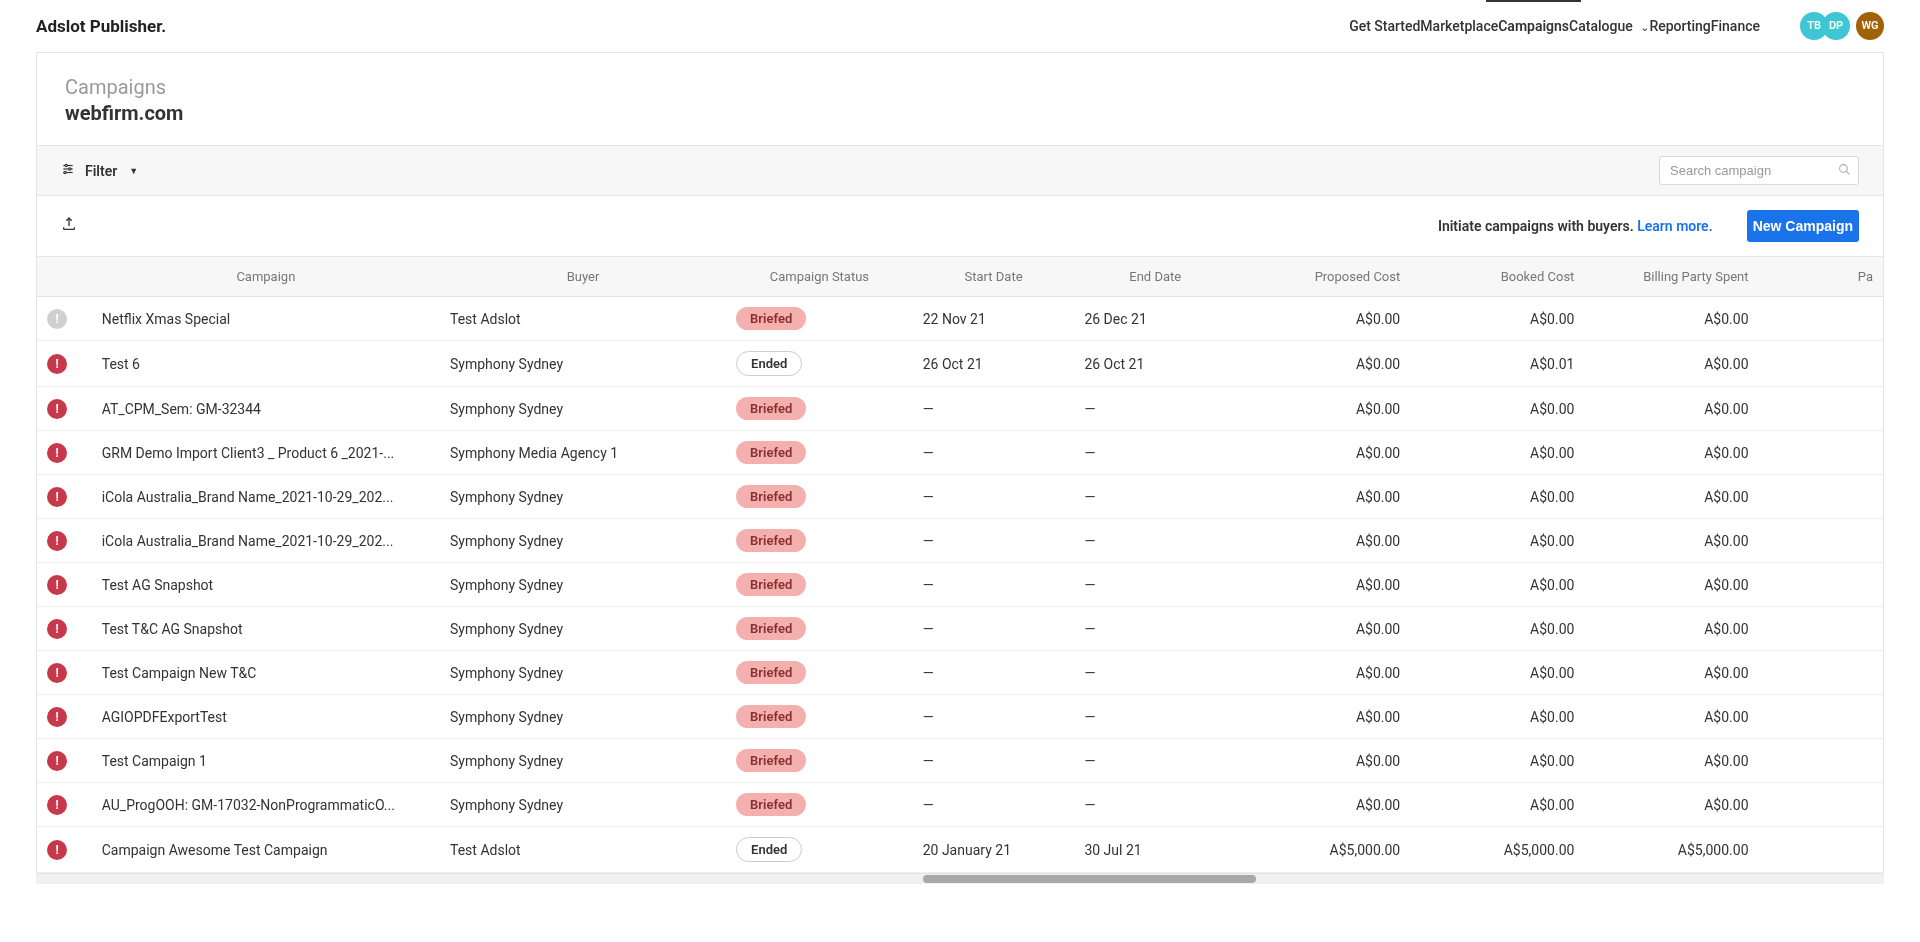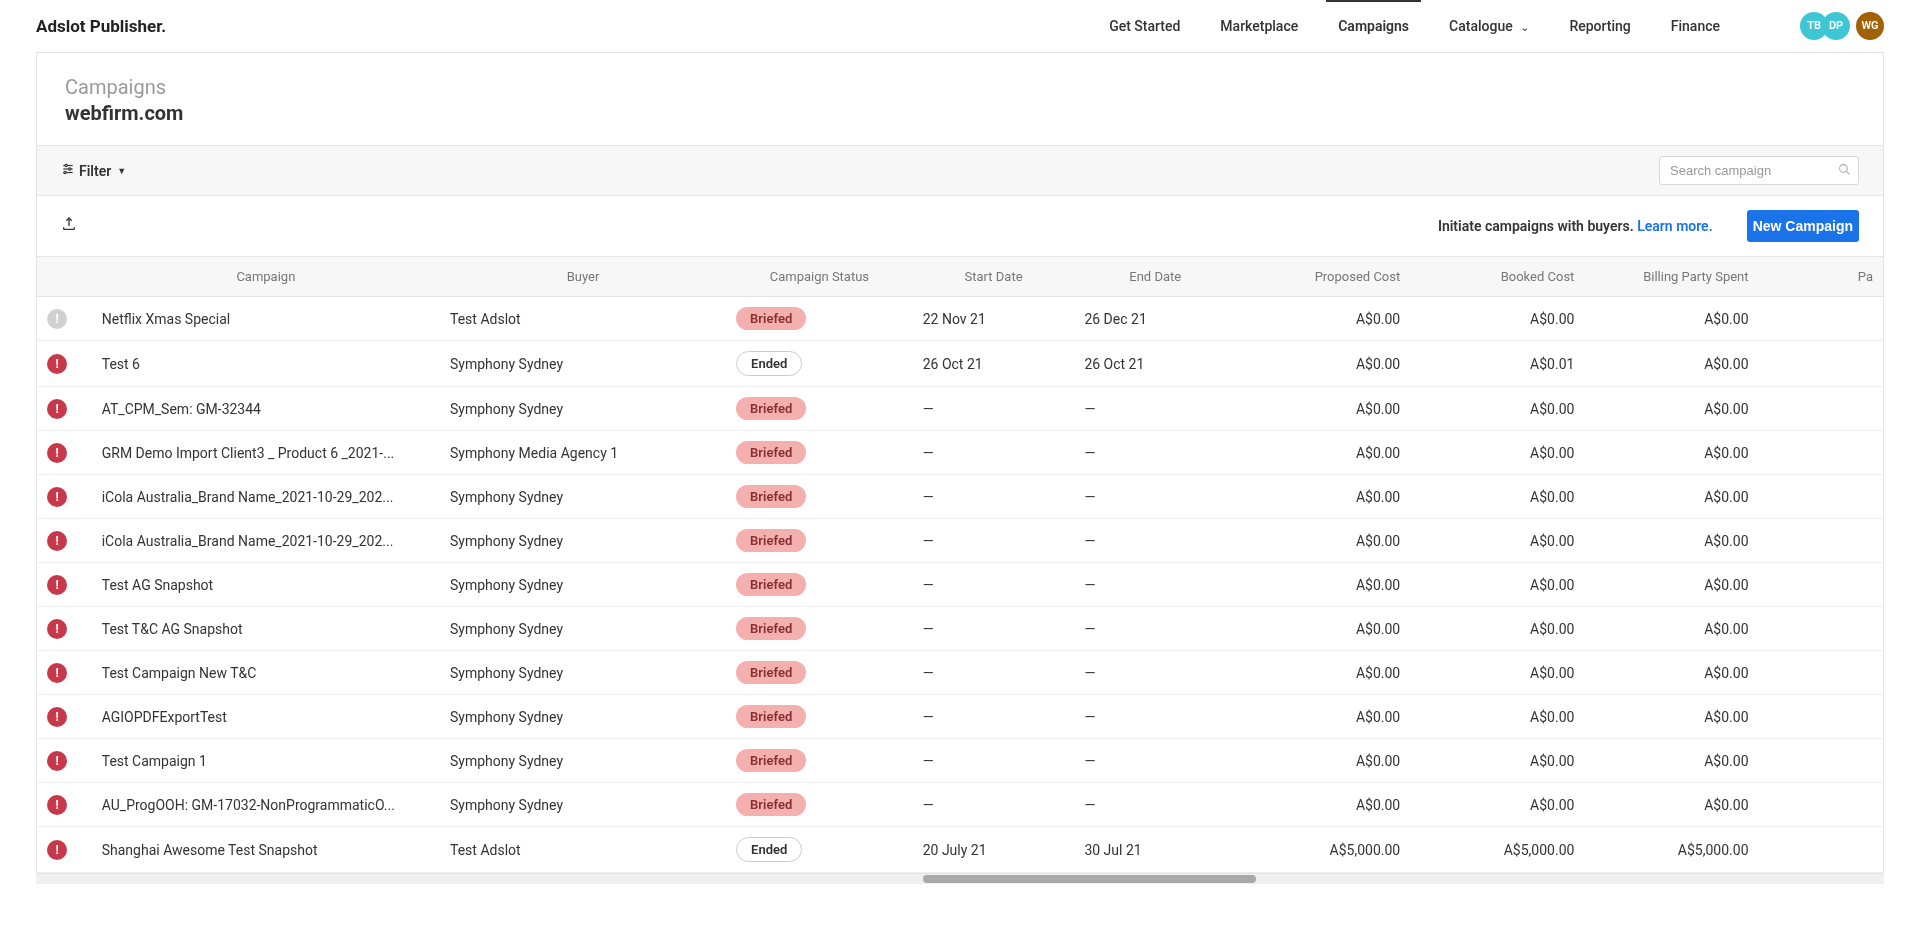--- a/index.html
+++ b/index.html
@@ -1,38 +1,38 @@
 <!DOCTYPE html>
 <html><head>
 <meta charset="utf-8">
 <style>
 * { box-sizing: border-box; margin: 0; padding: 0; }
 body { font-family: -apple-system, BlinkMacSystemFont, "Segoe UI", Roboto, Helvetica, Arial, sans-serif; background: #fff; color: #333; font-size: 14px; }
 
 .topbar { display: flex; align-items: center; padding: 0 36px; height: 52px; border-bottom: 1px solid transparent; }
 .brand { font-weight: 700; font-size: 17px; color: #222; }
-.nav { margin-left: auto; display: flex; gap: 40px; }
+.nav { margin-left: auto; display: flex; }
 .nav-item { font-size: 14px; color: #333; font-weight: 500; cursor: pointer; position: relative; padding: 16px 0; }
 .nav-item.active { font-weight: 600; }
 .nav-item.active::before { content: ""; position: absolute; top: -4px; left: -12px; right: -12px; height: 4px; background: #333; }
 .nav-item .chev { font-size: 11px; margin-left: 4px; }
 .avatars { display: flex; align-items: center; margin-left: 40px; gap: 6px; }
 .avatar-pair { display: flex; }
 .avatar { width: 28px; height: 28px; border-radius: 50%; display: flex; align-items: center; justify-content: center; font-size: 11px; font-weight: 600; color: #fff; }
 .avatar.teal { background: #3ec6d4; }
 .avatar.teal2 { background: #3ec6d4; margin-left: -6px; }
 .avatar.gray { background: #a16207; }
 
 .page { margin: 0 36px; border: 1px solid #e5e5e5; }
 .page-head { padding: 22px 28px 20px; }
 .page-head .label { font-size: 20px; color: #9a9a9a; font-weight: 400; }
 .page-head .value { font-size: 20px; font-weight: 700; color: #333; margin-top: 2px; }
 
 .toolbar { display: flex; align-items: center; padding: 10px 24px; border-top: 1px solid #e5e5e5; border-bottom: 1px solid #e5e5e5; background: #f7f7f7; }
-.filter-btn { display: flex; align-items: center; gap: 4px; font-weight: 600; font-size: 14px; color: #333; cursor: pointer; }
+.filter-btn { display: flex; align-items: center; gap: 10px; font-weight: 600; font-size: 14px; color: #333; cursor: pointer; }
 .filter-icon { font-size: 14px; }
 .filter-caret { font-size: 9px; margin-left: 2px; }
 .search-wrap { margin-left: auto; position: relative; }
 .search-input { width: 200px; padding: 6px 28px 6px 10px; border: 1px solid #d7d7d7; border-radius: 3px; font-size: 13px; color: #555; }
 .search-input::placeholder { color: #999; }
 .search-icon { position: absolute; right: 8px; top: 50%; transform: translateY(-50%); color: #aaa; font-size: 13px; }
 
 .actionbar { display: flex; align-items: center; padding: 14px 24px; border-bottom: 1px solid #e5e5e5; }
 .export-icon { font-size: 16px; color: #333; cursor: pointer; }
 .actionbar .spacer { flex: 1; }
@@ -293,24 +293,24 @@
             <td class="col-status"><span class="badge briefed">Briefed</span></td>
             <td class="col-date">—</td>
             <td class="col-date">—</td>
             <td class="col-money">A$0.00</td>
             <td class="col-money">A$0.00</td>
             <td class="col-money">A$0.00</td>
             <td class="col-paid"></td>
           </tr>
           <tr>
             <td class="col-icon"><span class="alert-dot red">!</span></td>
-            <td class="col-campaign">Shanghai Awesome Test Snapshot</td>
+            <td class="col-campaign">Campaign Awesome Test Campaign</td>
             <td class="col-buyer">Test Adslot</td>
             <td class="col-status"><span class="badge ended">Ended</span></td>
-            <td class="col-date">20 July 21</td>
+            <td class="col-date">20 January 21</td>
             <td class="col-date">30 Jul 21</td>
             <td class="col-money">A$5,000.00</td>
             <td class="col-money">A$5,000.00</td>
             <td class="col-money">A$5,000.00</td>
             <td class="col-paid"></td>
           </tr>
         </tbody>
     </table>
   </div>
 </div>

